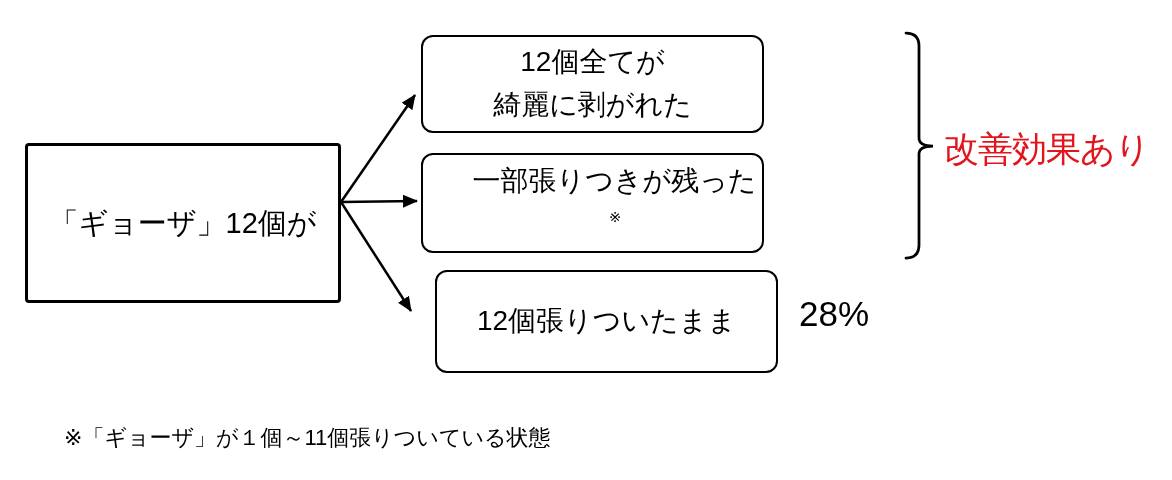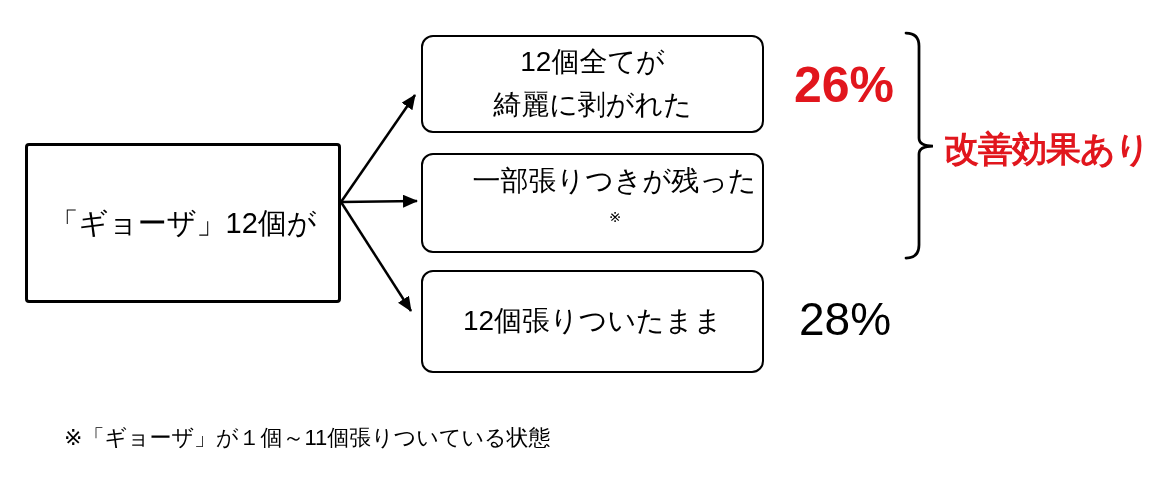--- a/index.html
+++ b/index.html
@@ -40,49 +40,49 @@
   .outcome-box {
     left: 421px;
     width: 343px;
     border-radius: 12px;
     border-width: 2.5px;
     font-size: 28px;
     line-height: 1.52;
   }
   .outcome-box.o0 { top: 35px;  height: 98px; }
   .outcome-box.o1 { top: 153px; height: 100px; padding-left: 44px; }
-  .outcome-box.o2 { top: 270px; height: 103px; }
+  .outcome-box.o2 { top: 270px; height: 103px; margin-left: 14px; }
   .fn-mark {
     font-size: 0.52em;
     vertical-align: 0.75em;
     margin-left: 1px;
   }
   .pct {
     position: absolute;
     line-height: 1;
     white-space: nowrap;
   }
   .pct.hl {
     color: var(--accent, #e1161d);
     font-weight: bold;
     font-size: 50px;
   }
   .pct.plain {
     color: var(--ink, #000000);
     font-weight: normal;
-    font-size: 46px;
+    font-size: 35px;
   }
   .pct.p0 { left: 794px; top: 60px; }
   .pct.p1 { left: 794px; top: 177px; }
   .pct.p2 { left: 799px; top: 296px; }
   .group-label {
     position: absolute;
     left: 944px; top: 131px;
     font-size: 35px;
-    font-weight: bold;
+    font-weight: normal;
     color: var(--accent, #e1161d);
     letter-spacing: -1px;
     white-space: nowrap;
     line-height: 1;
   }
   .footnote {
     position: absolute;
     left: 64px; top: 424px;
     font-size: 22px;
     line-height: 1.3;
@@ -116,20 +116,19 @@
   </div>
 
   <div class="box outcome-box o1">
     <span><span>一部張りつきが残った</span><sup class="fn-mark">※</sup></span>
   </div>
 
   <div class="box outcome-box o2">
     <span>12個張りついたまま</span>
   </div>
 
-  <div class="pct hl p0">26%</div>
   <div class="pct plain p2">28%</div>
 
   <div class="group-label">改善効果あり</div>
 
   <div class="footnote">※「ギョーザ」が１個～11個張りついている状態</div>
 
 </div>
 
 </body></html>

